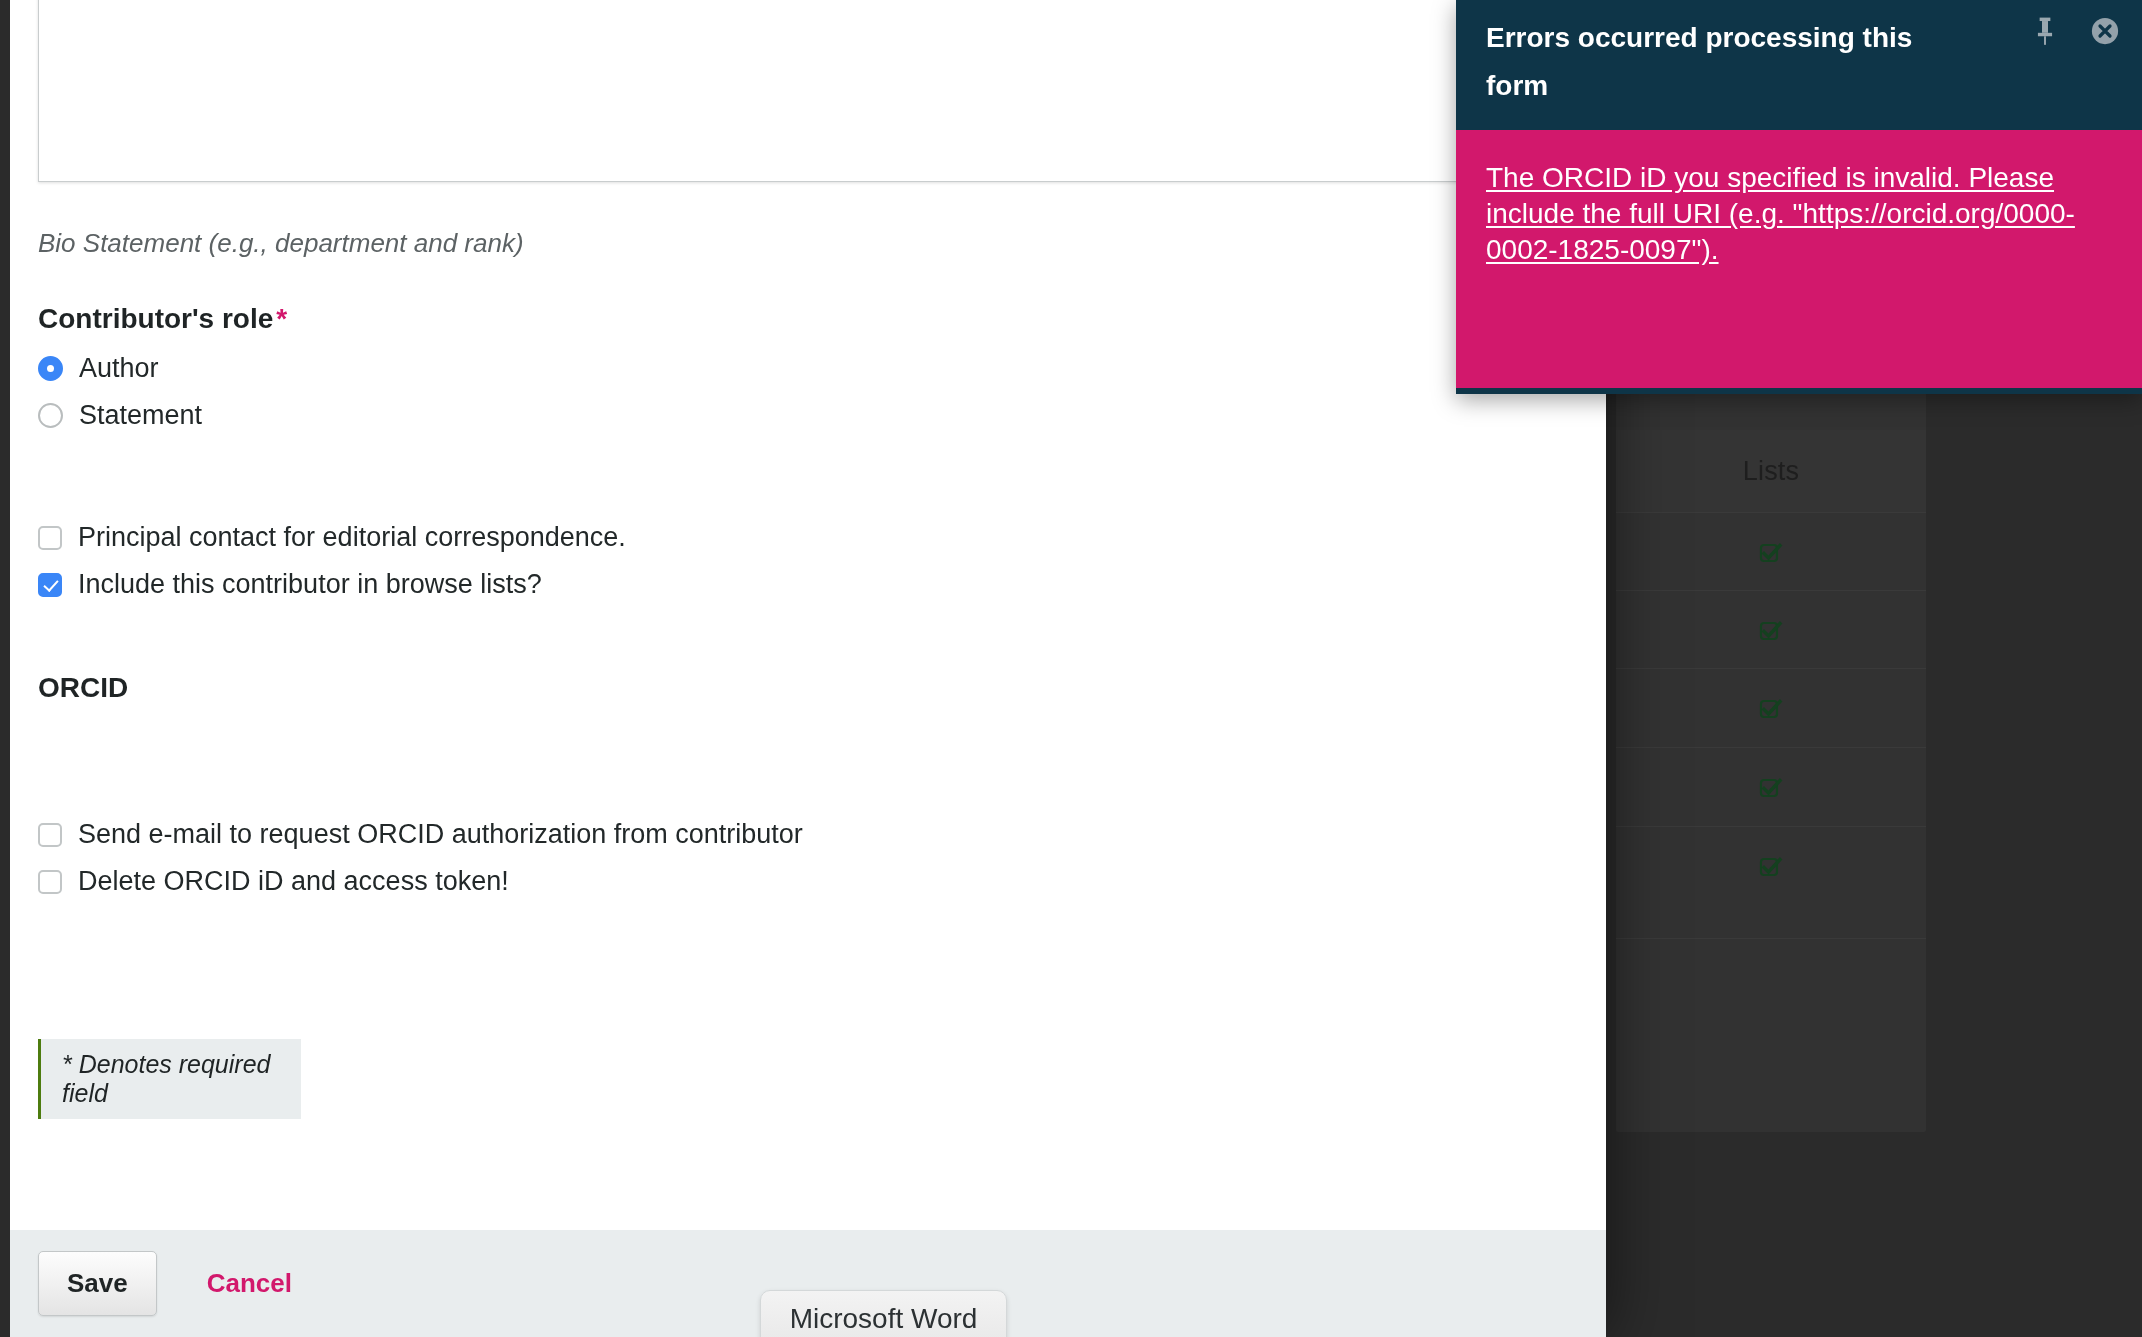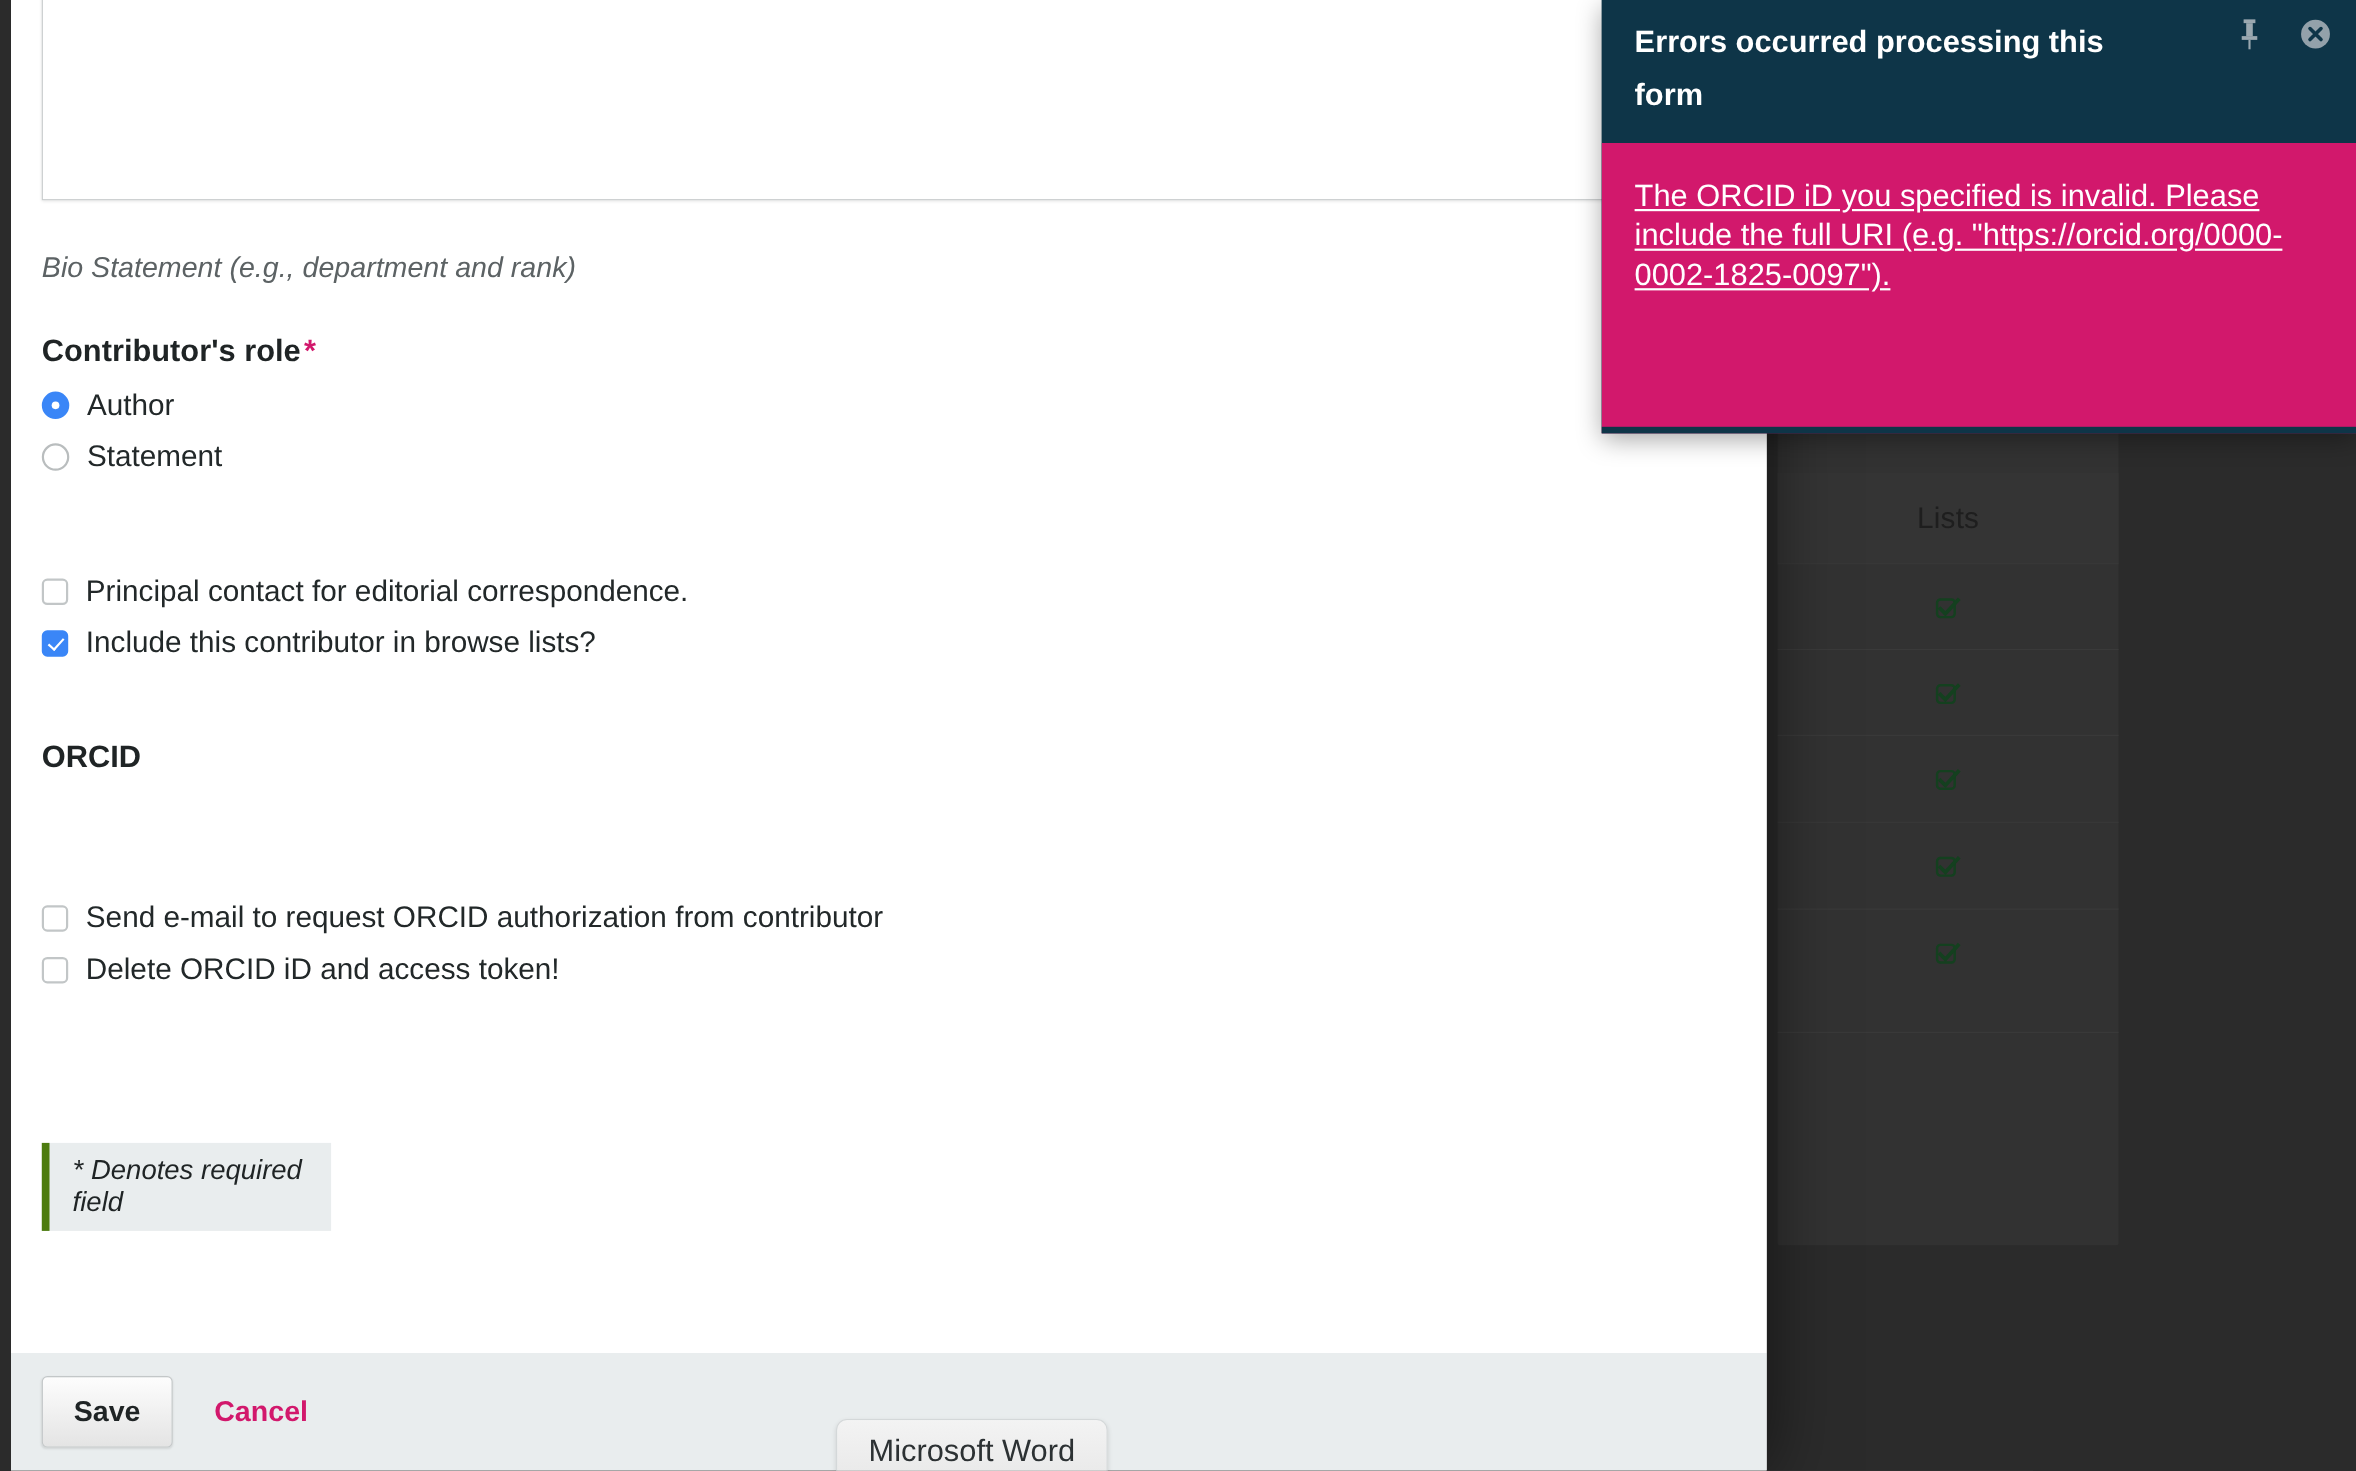--- a/index.html
+++ b/index.html
@@ -199,21 +199,21 @@
   }
 
   
   .required-note {
     position: absolute;
     left: 28px;
     top: 1099px;
     width: 263px;
     height: 80px;
     background: #e9edee;
-    border-left: 7px solid #4d7c0f;
+    border-left: 3px solid #4d7c0f;
     box-sizing: border-box;
     display: flex;
     align-items: center;
   }
   .required-note span {
     font-style: italic;
     font-size: 25px;
     color: #1f2425;
     padding-left: 21px;
     font-family: "Liberation Sans", sans-serif;
@@ -223,21 +223,21 @@
   .modal-footer {
     position: absolute;
     left: 0;
     right: 0;
     top: 1290px;
     height: 107px;
     background: #e9edee;
     display: flex;
     align-items: center;
     padding-left: 28px;
-    gap: 38px;
+    gap: 50px;
   }
   .btn-save {
     background: linear-gradient(to bottom, #fdfdfd 0%, #f0f0f0 52%, #e4e4e4 100%);
     border: 1px solid #c3c7c8;
     border-radius: 5px;
     padding: 16px 28px;
     font-size: 26px;
     font-weight: bold;
     color: #1f2425;
     font-family: "Liberation Sans", sans-serif;

